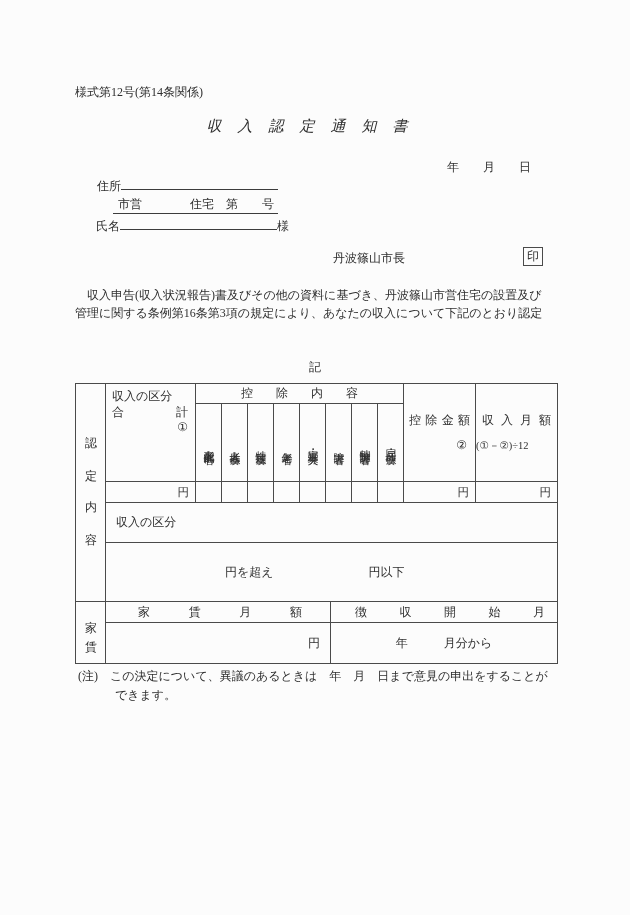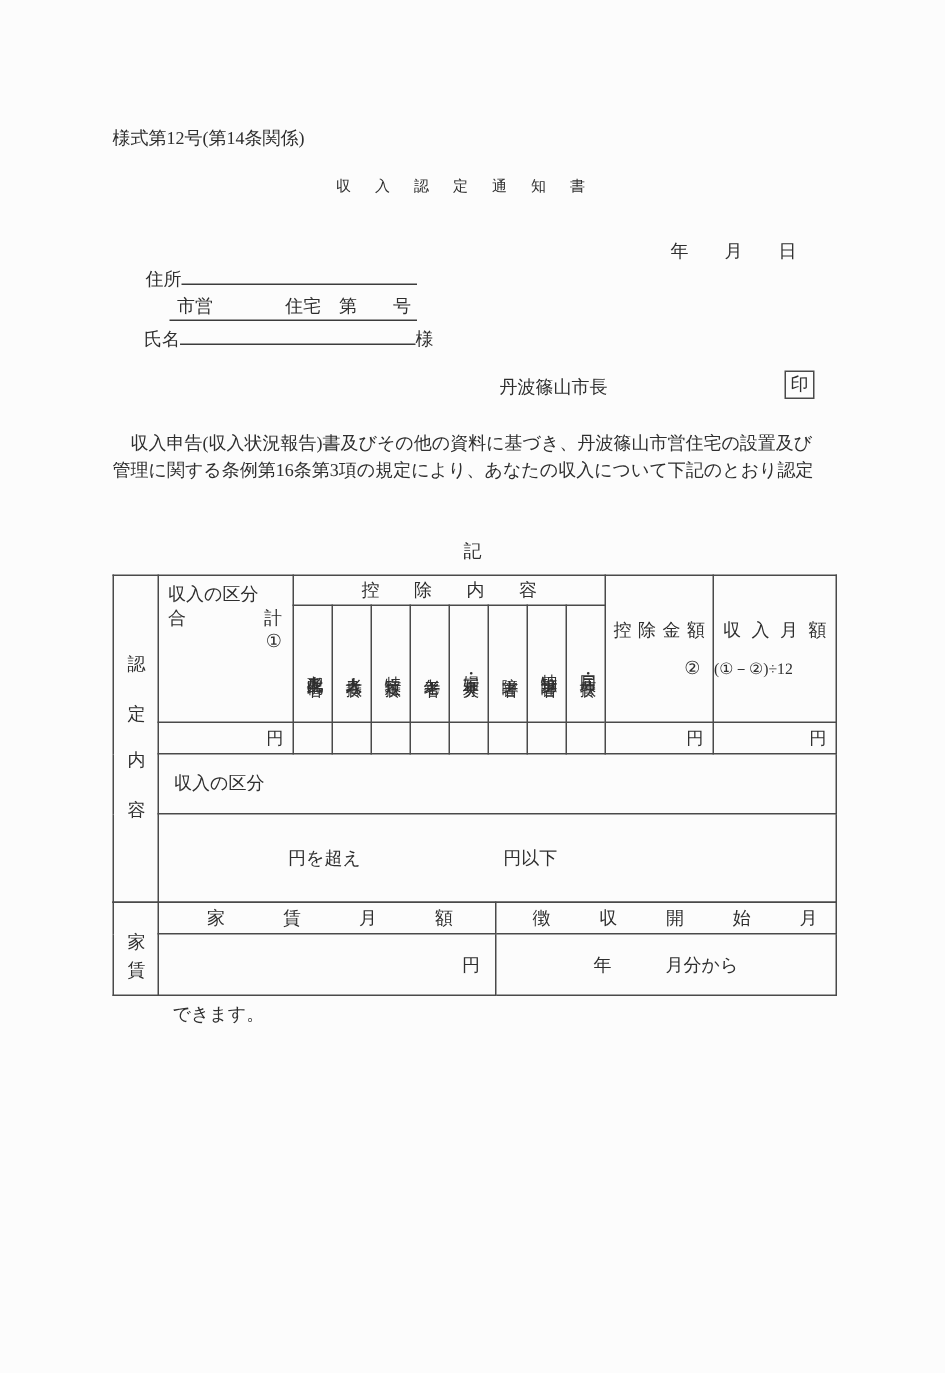--- a/index.html
+++ b/index.html
@@ -9,21 +9,21 @@
     width:630px; height:915px;
     background:#fcfcfc;
     color:#2e2e2e;
     font-family:"Liberation Serif","DejaVu Serif",serif;
     font-size:12px;
     overflow:hidden;
   }
   .abs { position:absolute; }
 
   .form-number { left:75px; top:84px; }
-  .doc-title { left:0; top:117px; width:100%; text-align:center; font-size:10px; letter-spacing:16px; white-space:nowrap; }
+  .doc-title { left:0; top:117px; width:100%; text-align:center; font-size:15px; letter-spacing:16px; white-space:nowrap;font-style:italic; }
   .date-line { top:159px; right:99px; white-space:pre; }
 
   .addr-line1 { left:97px; top:177px; white-space:nowrap; }
   .addr-line2 { left:113px; top:196px; }
   .addr-line3 { left:96px; top:217px; white-space:nowrap; }
   .fill { display:inline-block; height:13px; border-bottom:1px solid #3c3c3c; vertical-align:baseline; }
   .uline-text { display:inline-block; width:165px; border-bottom:1px solid #3c3c3c; padding-left:5px; white-space:pre; }
 
   .mayor-line { left:333px; top:250px;text-align:center; }
   .seal-box { left:523px; top:247px; border:1px solid #4a4a4a; padding:1px 3px; line-height:15px; }
@@ -53,21 +53,21 @@
   .hdr-monthly  { padding:0 6px; margin-bottom:10px; }
   .amount-num { text-align:right; padding-right:8px; }
   .formula { text-align:left; font-size:10.5px; letter-spacing:0; }
 
   .vcell { text-align:center; }
   .vcell span { writing-mode:vertical-rl; text-orientation:upright; font-size:11px; letter-spacing:1px; display:inline-block; }
 
   .yen-cell { text-align:right; padding-right:6px; font-size:11.5px; }
   .income-class { text-align:left; padding-left:10px; }
   .range-cell { text-align:left; }
-  .range-over { margin-left:86px;text-align:center; }
+  .range-over { margin-left:119px;text-align:center; }
   .range-under { margin-left:92px; }
 
   .rent-hdr  { padding:0 28px 0 32px; }
   .start-hdr { padding:0 12px 0 24px; }
   .rent-val { text-align:right; padding-right:10px; }
   .start-val { text-align:center; white-space:pre; }
 
   .note { left:78px; top:667px; line-height:18.5px; }
   .note .l2 { padding-left:37px; }
   .note div { white-space:nowrap; }
@@ -199,16 +199,17 @@
       <tr style="height:41px">
         <td class="rent-val">円</td>
         <td class="start-val">年　　　月分から</td>
       </tr>
     </tbody>
       </table>
 
   </div>
 
   <div class="abs note">
+    <div>(注)　この決定について、異議のあるときは　年　月　日まで意見の申出をすることが</div>
     <div class="l2">できます。</div>
   </div>
 
 </div>
 
 </body></html>

